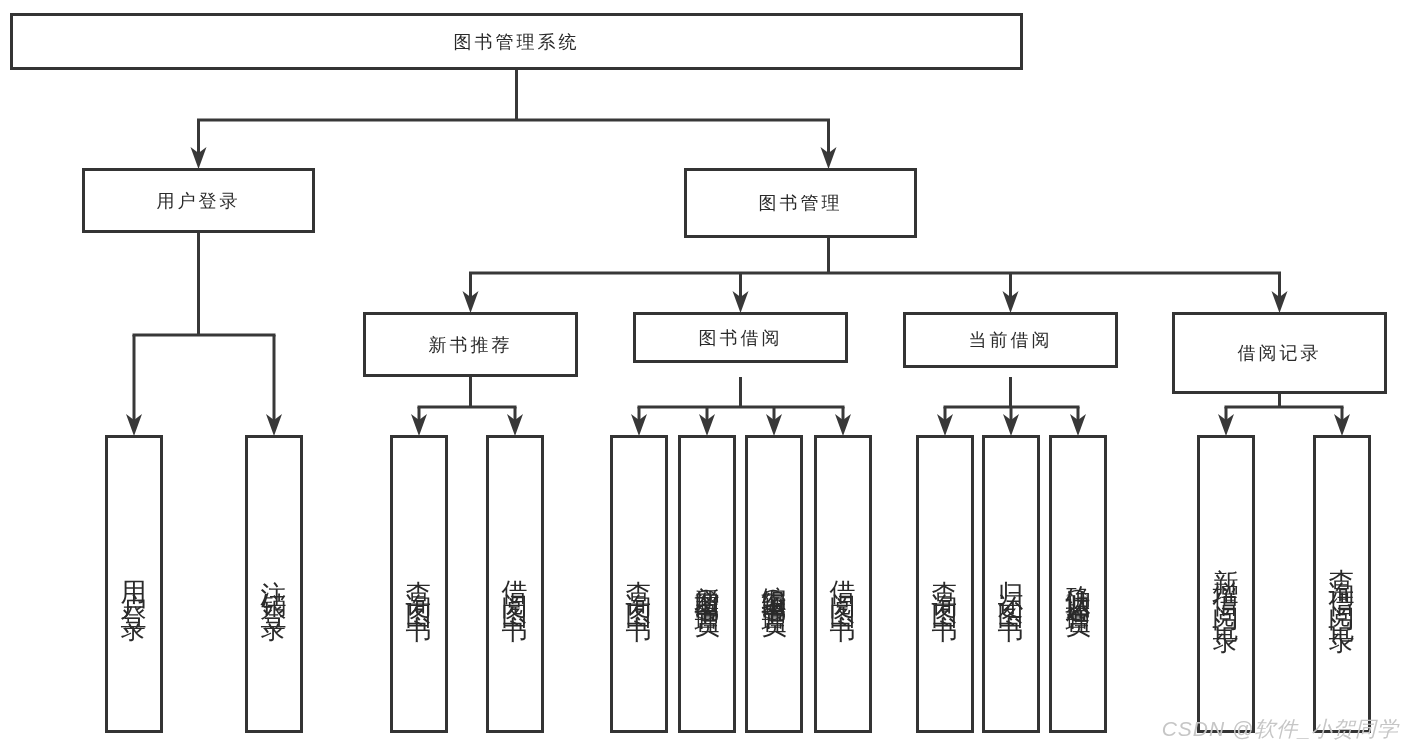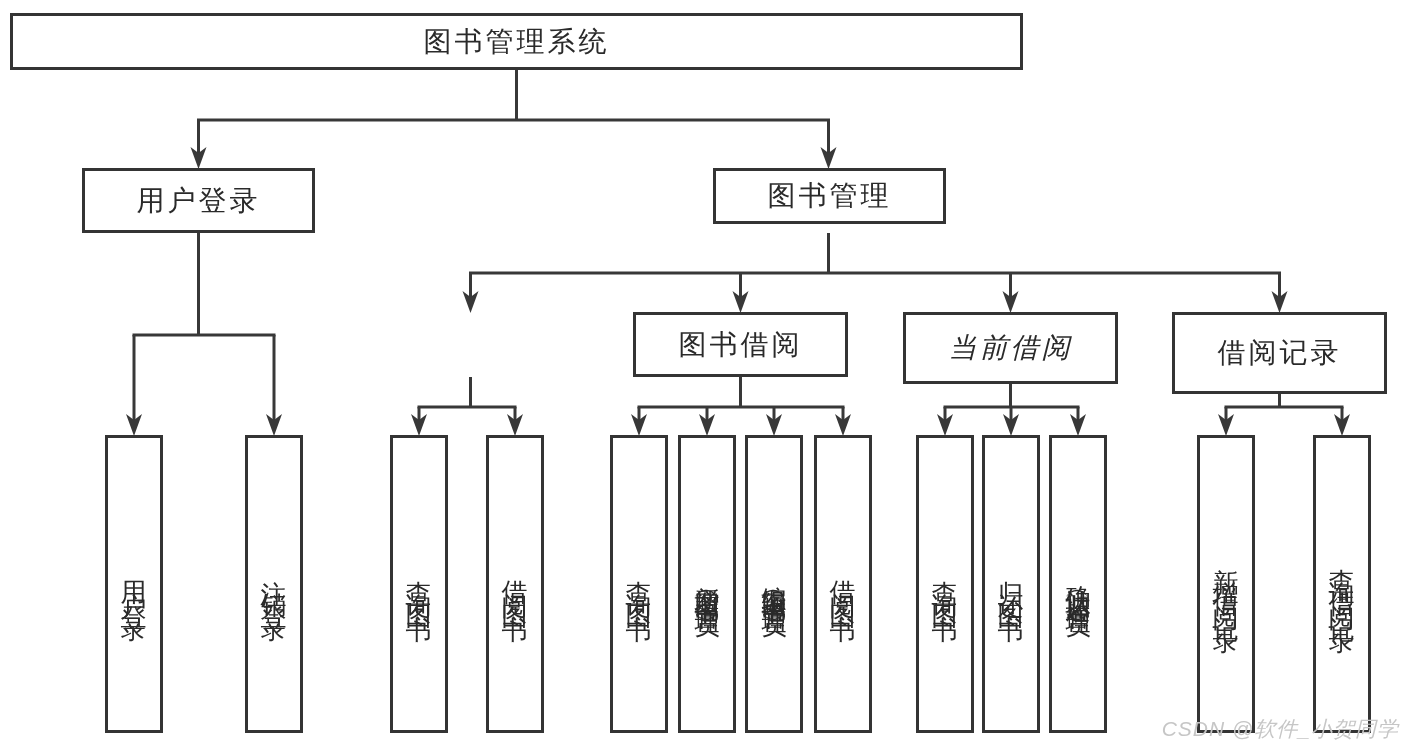--- a/index.html
+++ b/index.html
@@ -28,21 +28,21 @@
     box-sizing: border-box;
     border: 3px solid #343434;
     background: #ffffff;
     display: flex;
     align-items: center;
     justify-content: center;
     z-index: 2;
   }
   .node-label {
     color: #2a2a2a;
-    font-size: 28px;
+    font-size: 18px;
     letter-spacing: 3px;
     white-space: nowrap;
     line-height: 1;
   }
   .node.vertical .node-label {
     writing-mode: vertical-rl;
     text-orientation: mixed;
     letter-spacing: 12px;
     font-size: 26px;
   }
@@ -118,27 +118,30 @@
       <line x1="1342" y1="407" x2="1342" y2="421" stroke="#383838" stroke-width="3"></line>
       <path d="M 1342 436 L 1334 414 L 1342 420 L 1350 414 Z" fill="#383838"></path>
     </svg>
   <div id="watermark" style="color: rgb(198, 198, 198); font-style: italic;">CSDN @软件_小贺同学</div>
 <div class="node" style="left: 10px; top: 13px; width: 1013px; height: 57px; border-color: rgb(52, 52, 52);">
       <span class="node-label" style="color: rgb(42, 42, 42);">图书管理系统</span>
     </div>
     <div class="node" style="left: 82px; top: 168px; width: 233px; height: 65px; border-color: rgb(52, 52, 52);">
       <span class="node-label" style="color: rgb(42, 42, 42);">用户登录</span>
     </div>
-    <div class="node" style="left: 713px; top: 168px; width: 233px; height: 56px; border-color: rgb(52, 52, 52);">
+    <div class="node" style="left: 684px; top: 168px; width: 233px; height: 70px; border-color: rgb(52, 52, 52);">
       <span class="node-label" style="color: rgb(42, 42, 42);">图书管理</span>
     </div>
-    <div class="node" style="left: 633px; top: 312px; width: 215px; height: 65px; border-color: rgb(52, 52, 52);">
+    <div class="node" style="left: 363px; top: 312px; width: 215px; height: 65px; border-color: rgb(52, 52, 52);">
+      <span class="node-label" style="color: rgb(42, 42, 42);">新书推荐</span>
+    </div>
+    <div class="node" style="left: 633px; top: 312px; width: 215px; height: 51px; border-color: rgb(52, 52, 52);">
       <span class="node-label" style="color: rgb(42, 42, 42);">图书借阅</span>
     </div>
-    <div class="node" style="left: 903px; top: 312px; width: 215px; height: 72px; border-color: rgb(52, 52, 52); font-style: italic;">
+    <div class="node" style="left: 903px; top: 312px; width: 215px; height: 56px; border-color: rgb(52, 52, 52);">
       <span class="node-label" style="color: rgb(42, 42, 42);">当前借阅</span>
     </div>
     <div class="node" style="left: 1172px; top: 312px; width: 215px; height: 82px; border-color: rgb(52, 52, 52);">
       <span class="node-label" style="color: rgb(42, 42, 42);">借阅记录</span>
     </div>
     <div class="node vertical" style="left: 105px; top: 435px; width: 58px; height: 298px; border-color: rgb(52, 52, 52);">
       <span class="node-label" style="color: rgb(42, 42, 42);">用户登录</span>
     </div>
     <div class="node vertical" style="left: 245px; top: 435px; width: 58px; height: 298px; border-color: rgb(52, 52, 52);">
       <span class="node-label" style="color: rgb(42, 42, 42);">注销登录</span>

